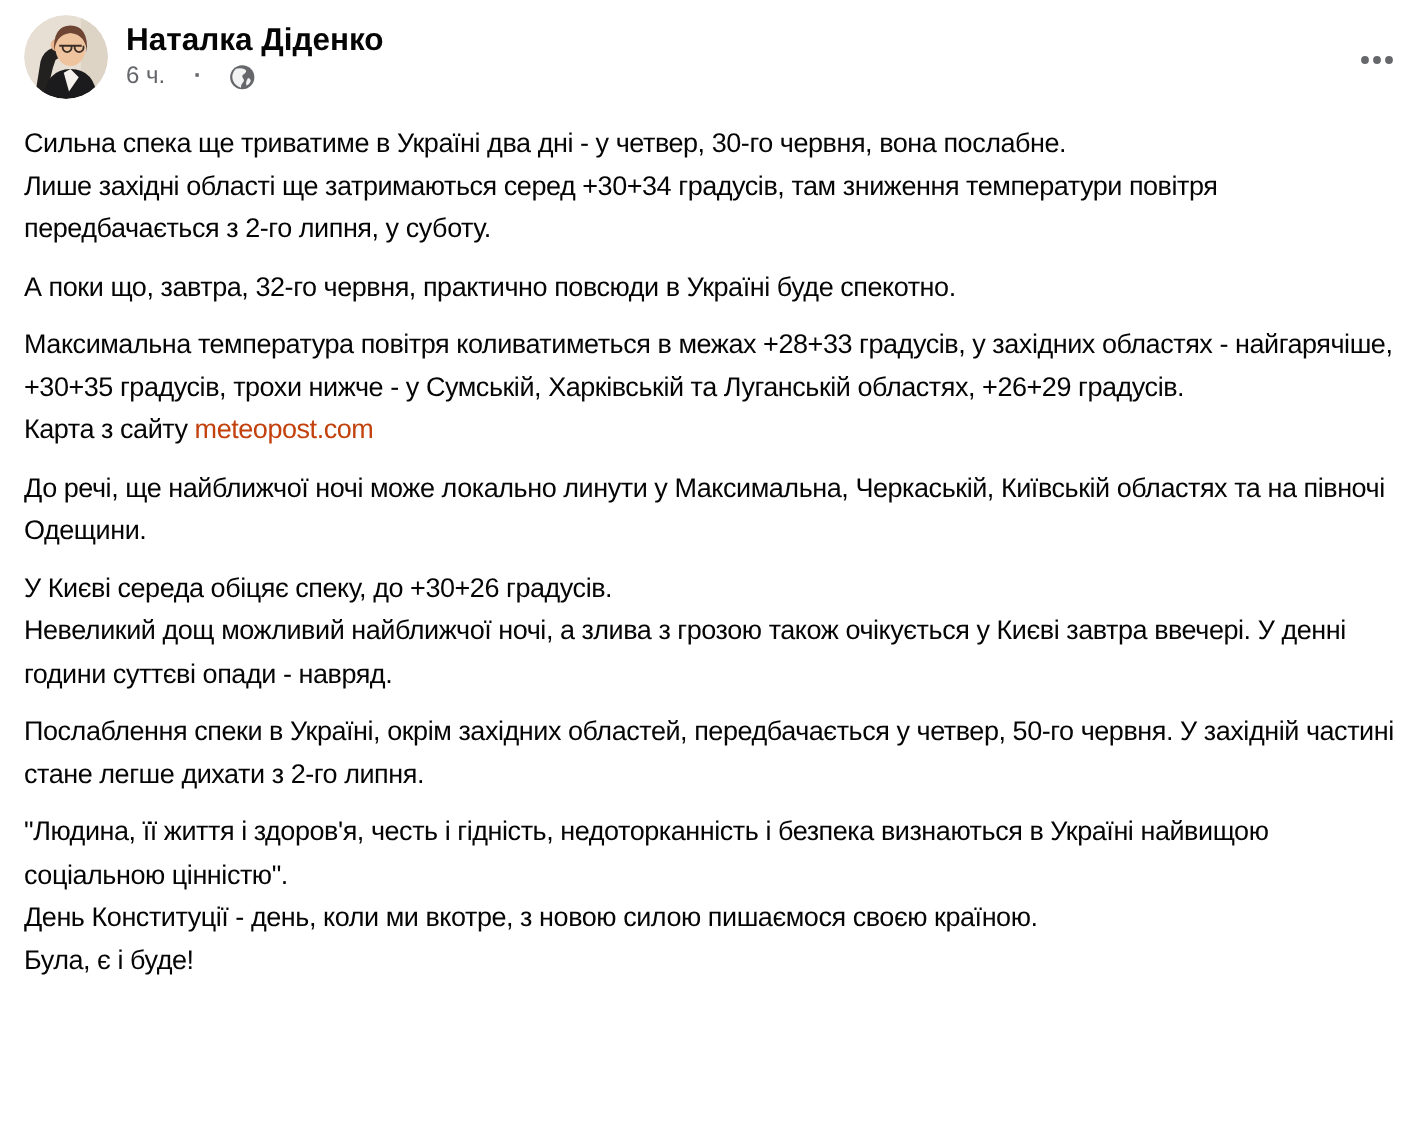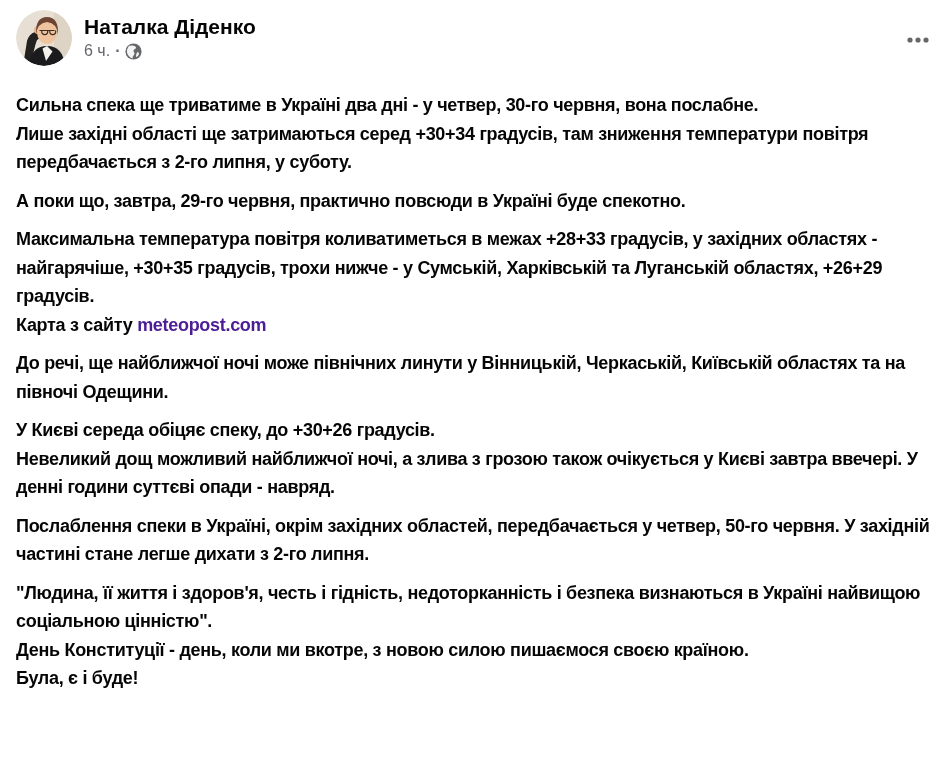--- a/index.html
+++ b/index.html
@@ -37,53 +37,52 @@
   .author {
     font-size: 21px;
     font-weight: bold;
     color: #050505;
     line-height: 27px;
     cursor: pointer;
   }
   .meta {
     display: flex;
     align-items: center;
-    gap: 5px;
+    gap: 19px;
     color: #65676B;
     font-size: 16px;
     line-height: 20px;
     margin-top: 1px;
   }
   .meta .timestamp { cursor: pointer; }
   .meta .sep { font-weight: bold; }
   .globe { display: inline-flex; margin-top: 1px; }
   .more-btn {
     position: absolute;
     top: 20px;
     right: 2px;
     padding: 6px 4px;
     cursor: pointer;
     display: flex;
     align-items: center;
   }
   
   .body {
-    margin-top: 25px;
-    font-weight: bold;
+    margin-top: 15px;
   }
   .body p {
     margin: 0 0 10px 0;
     font-size: 18px;
     letter-spacing: -0.3px;
     line-height: 28.5px;
     color: #050505;
     white-space: pre-line;
   }
   .body a.inline-link {
-    color: #4c1d95;
+    color: #c2410c;
     text-decoration: none;
     cursor: pointer;
   }
 </style>
 </head>
 <body>
 
 <div class="post">
 
   <div class="header">
@@ -130,24 +129,24 @@
         <circle cx="12" cy="4" r="2.6" fill="#65676b"></circle>
         <circle cx="20" cy="4" r="2.6" fill="#65676b"></circle>
       </svg>
     </div>
 
   </div>
 
   <div class="body">
     <p>Сильна спека ще триватиме в Україні два дні - у четвер, 30-го червня, вона послабне.
 Лише західні області ще затримаються серед +30+34 градусів, там зниження температури повітря передбачається з 2-го липня, у суботу.</p>
-    <p>А поки що, завтра, 29-го червня, практично повсюди в Україні буде спекотно.</p>
+    <p>А поки що, завтра, 32-го червня, практично повсюди в Україні буде спекотно.</p>
     <p><span>Максимальна температура повітря коливатиметься в межах +28+33 градусів, у західних областях - найгарячіше, +30+35 градусів, трохи нижче - у Сумській, Харківській та Луганській областях, +26+29 градусів.
 Карта з сайту </span><a class="inline-link">meteopost.com</a></p>
-    <p>До речі, ще найближчої ночі може північних линути у Вінницькій, Черкаській, Київській областях та на півночі Одещини.</p>
+    <p>До речі, ще найближчої ночі може локально линути у Максимальна, Черкаській, Київській областях та на півночі Одещини.</p>
     <p>У Києві середа обіцяє спеку, до +30+26 градусів.
 Невеликий дощ можливий найближчої ночі, а злива з грозою також очікується у Києві завтра ввечері. У денні години суттєві опади - навряд.</p>
     <p>Послаблення спеки в Україні, окрім західних областей, передбачається у четвер, 50-го червня. У західній частині стане легше дихати з 2-го липня.</p>
     <p>"Людина, її життя і здоров'я, честь і гідність, недоторканність і безпека визнаються в Україні найвищою соціальною цінністю".
 День Конституції - день, коли ми вкотре, з новою силою пишаємося своєю країною.
 Була, є і буде!</p>
   </div>
 
 </div>
 

